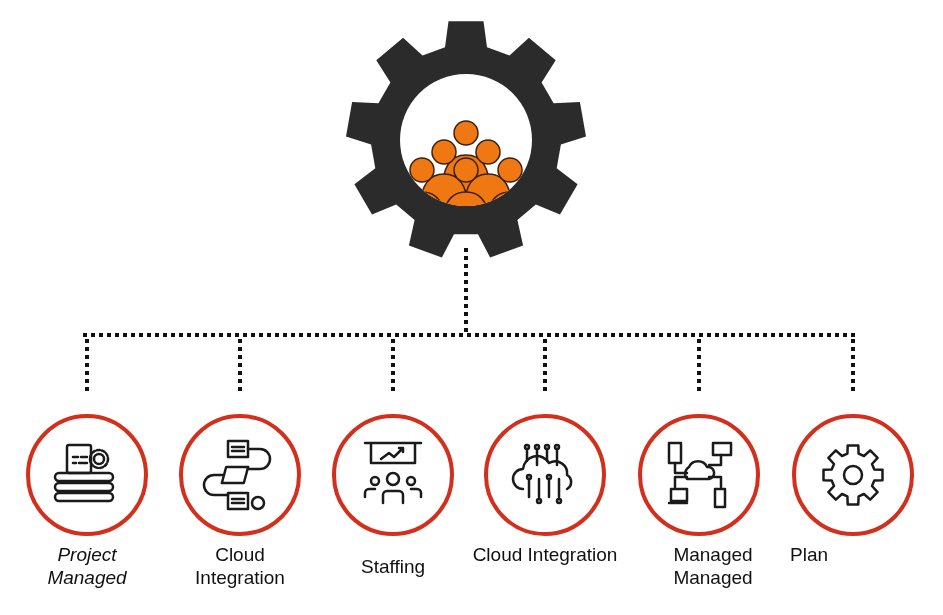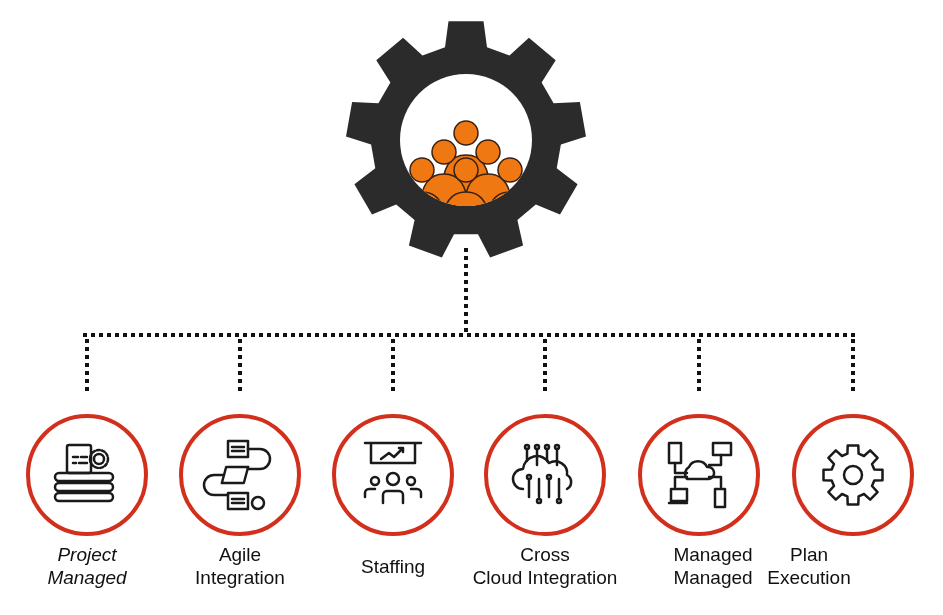--- a/index.html
+++ b/index.html
@@ -132,31 +132,29 @@
       </g>
     </g>
 </svg>
 
 <div id="labels">
     <div class="label" style="left: 2px; top: 543px; font-style: italic;">
       <div>Project</div>
       <div>Managed</div>
     </div>
     <div class="label" style="left: 155px; top: 543px;">
-      <div>Agile</div>
+      <div>Cloud</div>
       <div>Integration</div>
     </div>
     <div class="label" style="left: 308px; top: 555px;">
       <div>Staffing</div>
     </div>
     <div class="label" style="left: 460px; top: 543px;">
-      <div>Cross</div>
       <div>Cloud Integration</div>
     </div>
     <div class="label" style="left: 628px; top: 543px;">
       <div>Managed</div>
       <div>Managed</div>
     </div>
     <div class="label" style="left: 724px; top: 543px;">
       <div>Plan</div>
-      <div>Execution</div>
     </div>
   </div>
 
 </body></html>

